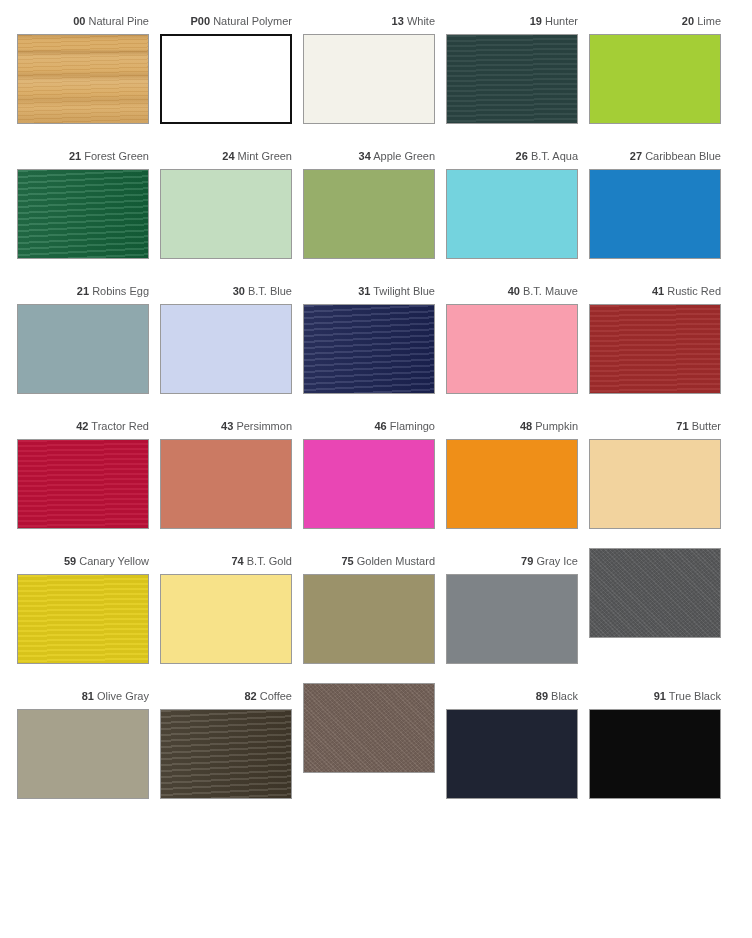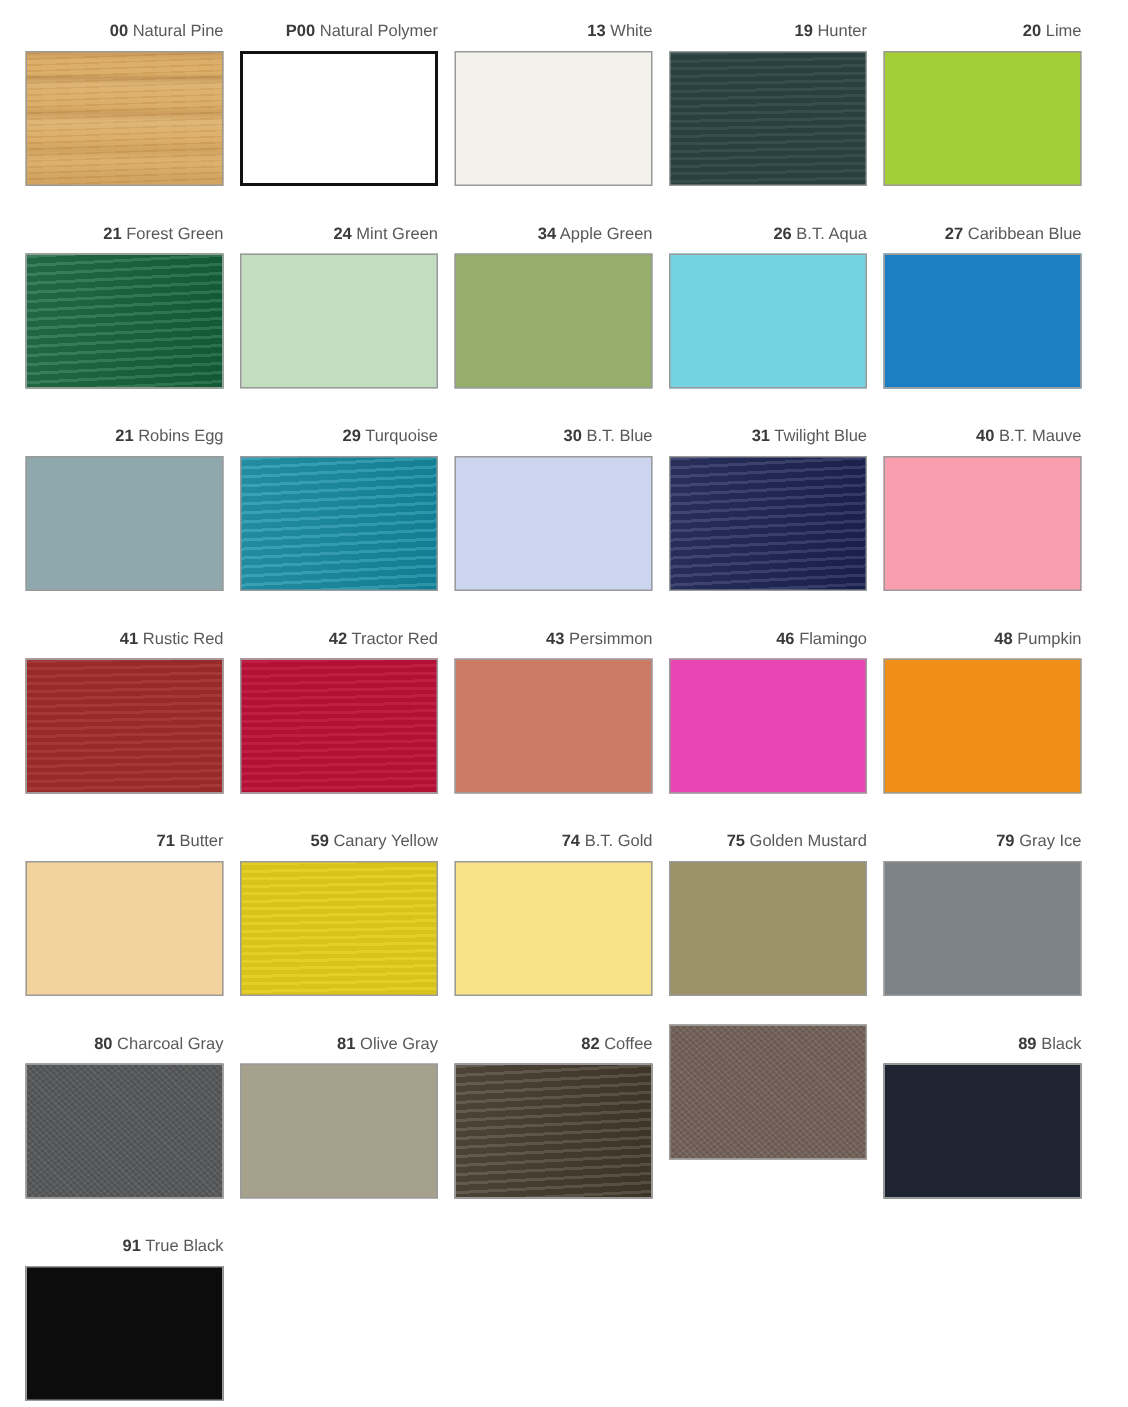--- a/index.html
+++ b/index.html
@@ -154,26 +154,20 @@
           <div class="tex tex-flat"></div>
         </div>
       </div>
       <div class="cell">
         <div class="cell-label"><span class="code">21</span> <span class="name">Robins Egg</span></div>
         <div class="chip" style="background-color: rgb(143, 168, 173); border-color: rgb(154, 154, 154);">
           <div class="tex tex-flat"></div>
         </div>
       </div>
       <div class="cell">
-        <div class="cell-label"><span class="code">29</span> <span class="name">Turquoise</span></div>
-        <div class="chip" style="background-color: rgb(21, 144, 168); border-color: rgb(154, 154, 154);">
-          <div class="tex tex-brush-strong"></div>
-        </div>
-      </div>
-      <div class="cell">
         <div class="cell-label"><span class="code">30</span> <span class="name">B.T. Blue</span></div>
         <div class="chip" style="background-color: rgb(204, 213, 239); border-color: rgb(154, 154, 154);">
           <div class="tex tex-flat"></div>
         </div>
       </div>
       <div class="cell">
         <div class="cell-label"><span class="code">31</span> <span class="name">Twilight Blue</span></div>
         <div class="chip" style="background-color: rgb(28, 36, 86); border-color: rgb(154, 154, 154);">
           <div class="tex tex-brush-strong"></div>
         </div>
@@ -238,21 +232,20 @@
           <div class="tex tex-flat"></div>
         </div>
       </div>
       <div class="cell">
         <div class="cell-label"><span class="code">79</span> <span class="name">Gray Ice</span></div>
         <div class="chip" style="background-color: rgb(126, 131, 135); border-color: rgb(154, 154, 154);">
           <div class="tex tex-flat"></div>
         </div>
       </div>
       <div class="cell">
-        <div class="cell-label"><span class="code">80</span> <span class="name">Charcoal Gray</span></div>
         <div class="chip" style="background-color: rgb(88, 89, 91); border-color: rgb(154, 154, 154);">
           <div class="tex tex-speckle"></div>
         </div>
       </div>
       <div class="cell">
         <div class="cell-label"><span class="code">81</span> <span class="name">Olive Gray</span></div>
         <div class="chip" style="background-color: rgb(166, 161, 140); border-color: rgb(154, 154, 154);">
           <div class="tex tex-flat"></div>
         </div>
       </div>

